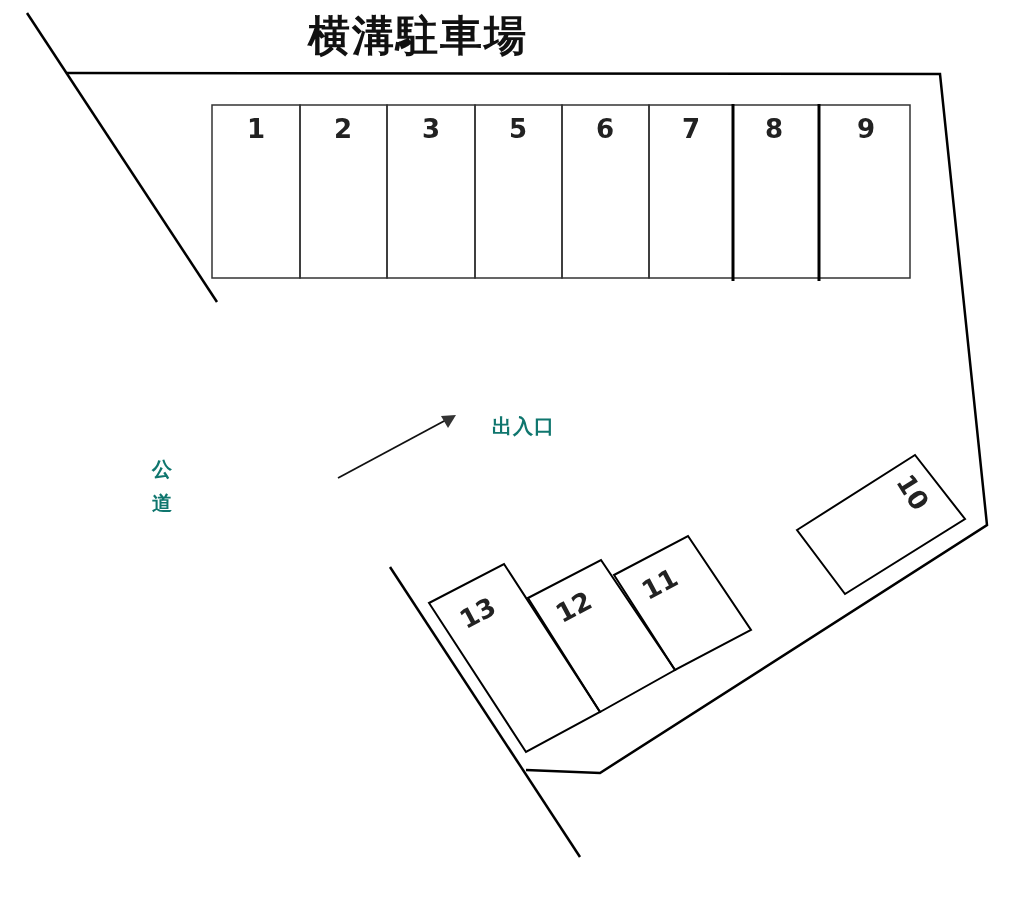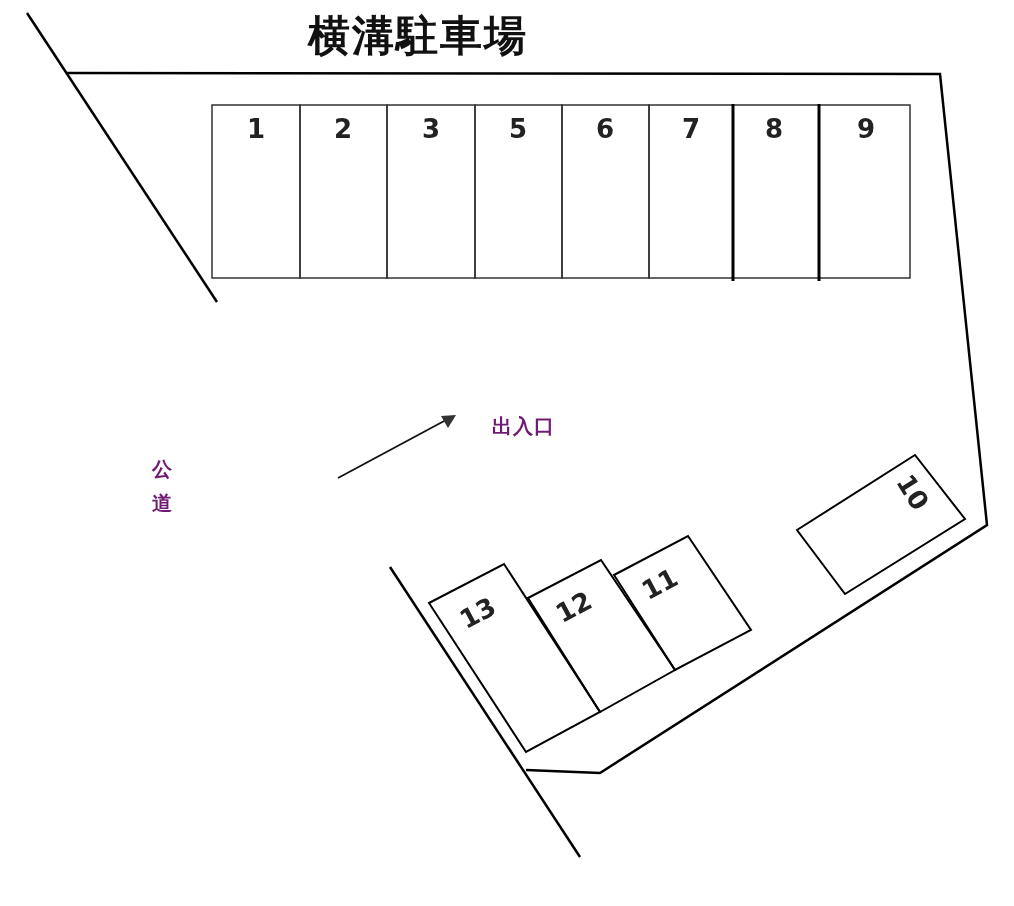--- a/index.html
+++ b/index.html
@@ -3,21 +3,21 @@
   <meta charset="utf-8">
   <style>
     html, body { margin: 0; padding: 0; background: #ffffff; }
     body { width: 1014px; height: 906px; position: relative; overflow: hidden;
            font-family: "DejaVu Sans", "Liberation Sans", sans-serif; }
     #title { position: absolute; left: 0; top: 8px; width: 836px; text-align: center;
              font-size: 42px; font-weight: bold; color: #111; letter-spacing: 2px; }
     svg#map { position: absolute; left: 0; top: 0; }
     .num { font-family: "DejaVu Sans", "Liberation Sans", sans-serif; font-weight: bold;
            font-size: 26px; fill: #222; }
-    .lbl { position: absolute; font-weight: bold; color: #701a75; font-size: 20px; }
+    .lbl { position: absolute; font-weight: bold; color: #0f766e; font-size: 20px; }
     #entrance-label { left: 492px; top: 413px; letter-spacing: 1px; }
     #road-label { left: 152px; top: 452px; width: 30px; line-height: 34px; text-align: left; }
   </style>
 </head>
 <body>
 
 <div id="title">横溝駐車場</div>
 
 <svg id="map" width="1014" height="906" viewBox="0 0 1014 906">
 

